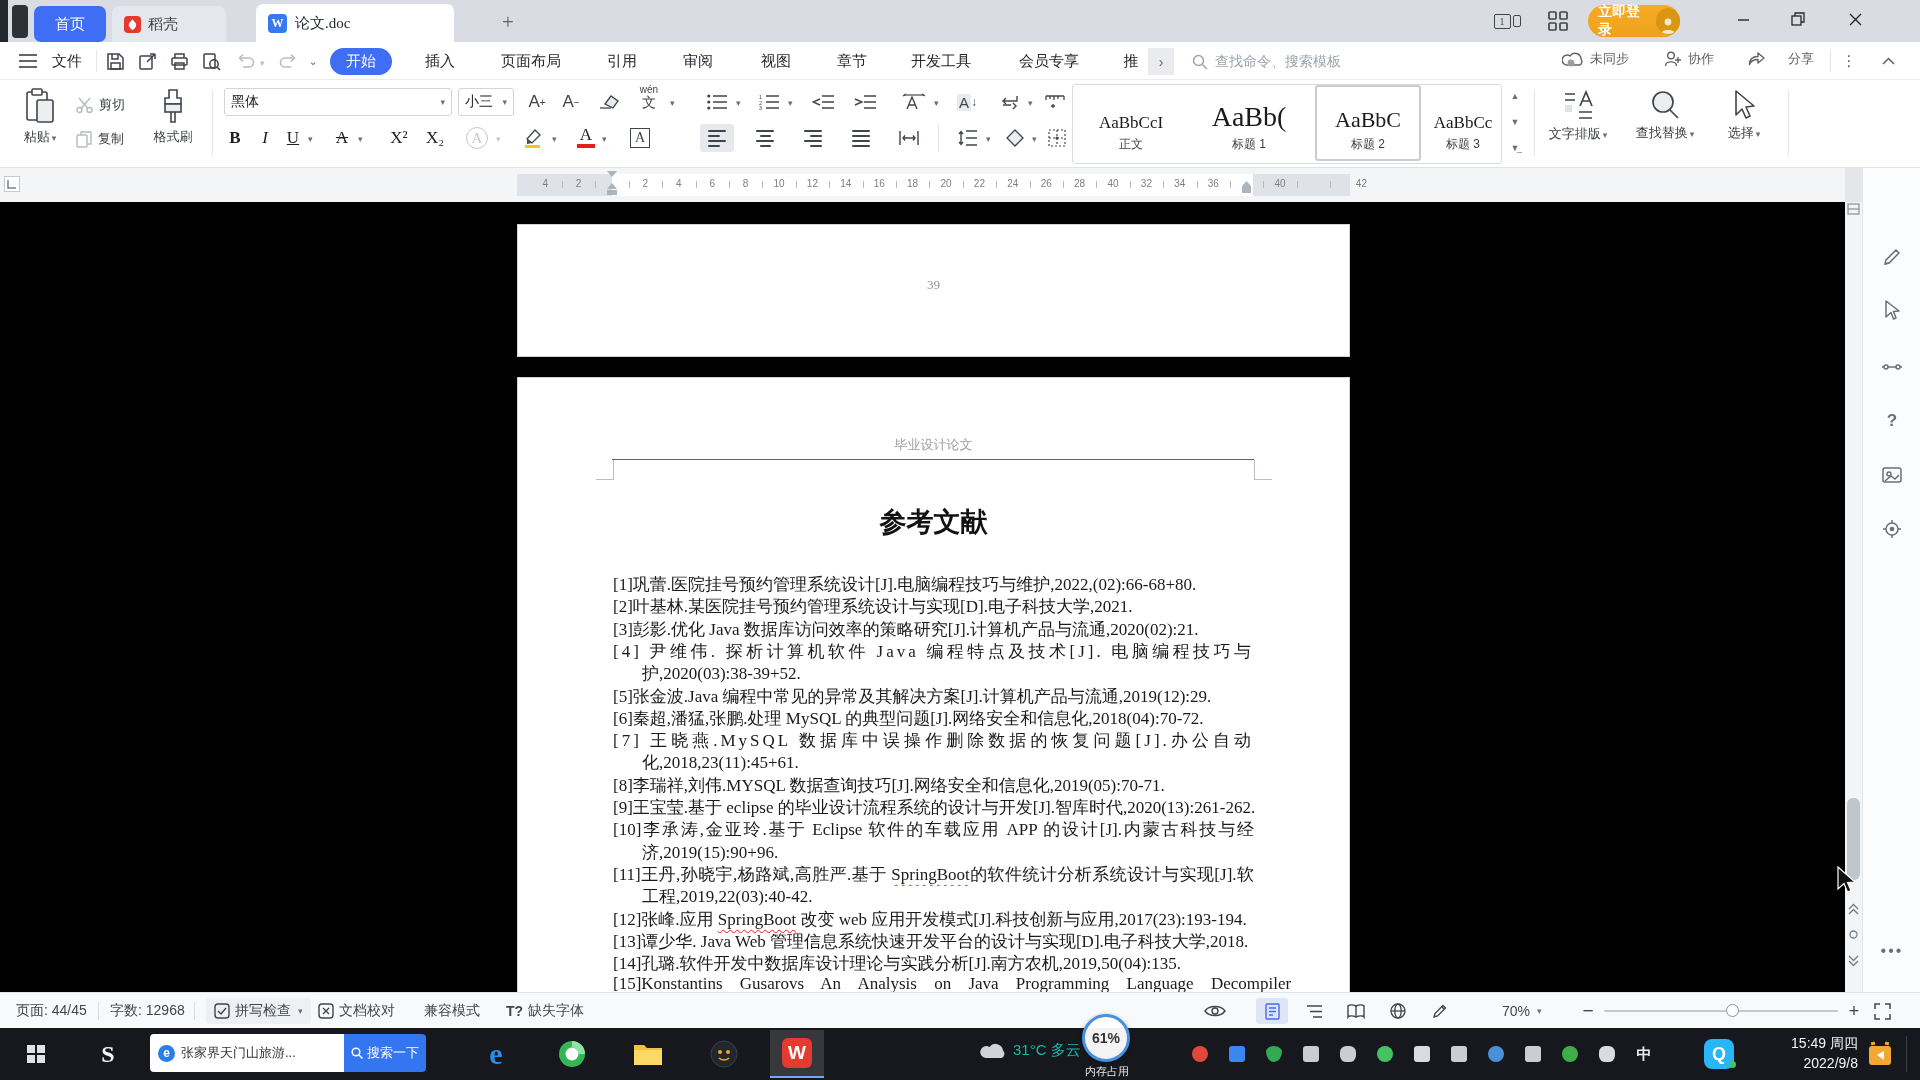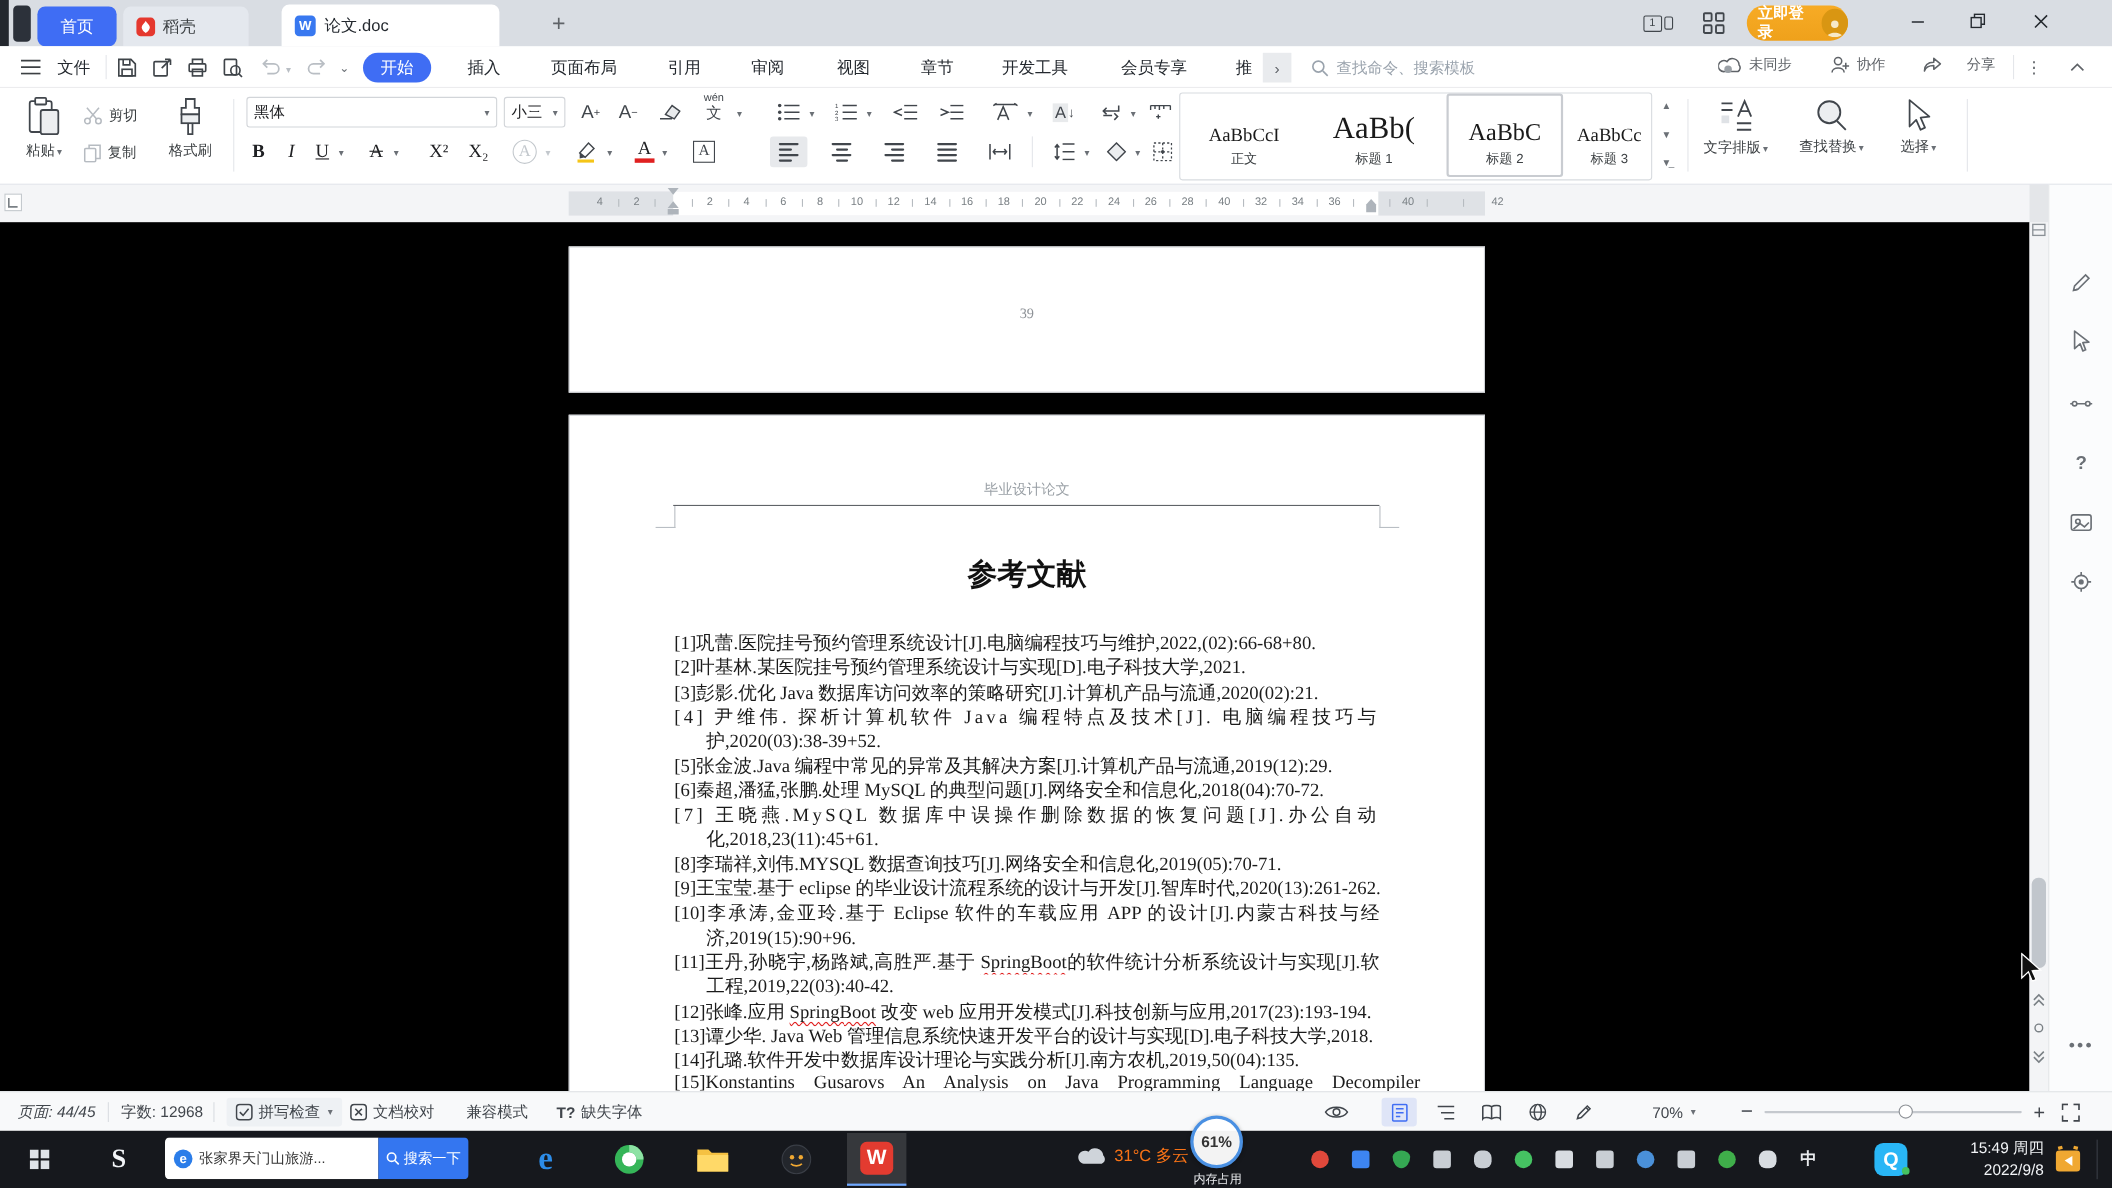--- a/index.html
+++ b/index.html
@@ -6,21 +6,21 @@
   *{box-sizing:border-box;}
   #screen{position:relative;width:1920px;height:1080px;overflow:hidden;
     font-family:"Liberation Sans","DejaVu Sans",sans-serif;background:#e4e6e9;}
   .abs{position:absolute;}
   .ic{display:flex;align-items:center;justify-content:center;color:#41464c;}
   .gray{color:#b7bcc2;}
   .dd{font-size:9px;color:#6b7076;margin-left:2px;}
   svg{display:block;}
 
   
-  #tabbar{left:0;top:0;width:1920px;height:56px;background:#d9dde3;}
+  #tabbar{left:0;top:0;width:1920px;height:56px;background:#d9dde3;font-family:Liberation Serif, serif;}
   .toptab{border-radius:7px 7px 0 0;display:flex;align-items:center;font-size:15px;}
   #hometab{left:34px;top:6px;width:72px;height:36px;background:#3f6df4;border-radius:7px;color:#fff;justify-content:center;}
   #docertab{left:112px;top:6px;width:114px;height:36px;background:#e4e8ee;color:#3c4043;padding-left:12px;gap:7px;}
   #doctab{left:256px;top:4px;width:198px;height:38px;background:#ffffff;color:#24292f;padding-left:12px;gap:8px;}
   .winbtn{width:30px;height:30px;top:4px;font-size:16px;color:#24292f;}
 
   
   #menubar{left:0;top:42px;width:1920px;height:38px;background:#ffffff;border-bottom:1px solid #ececee;}
   .mtab{top:6px;height:27px;display:flex;align-items:center;justify-content:center;font-size:15px;color:#24292f;padding:0 4px;}
   .mtab.active{background:#3f6df4;color:#fff;border-radius:14px;}
@@ -704,21 +704,21 @@
       <svg width="20" height="20" viewBox="0 0 20 20" fill="none" stroke="#6b7076" stroke-width="1.5">
           <circle cx="10" cy="10" r="6"></circle>
           <circle cx="10" cy="10" r="1.6" fill="#6b7076"></circle>
           <path d="M10 1 V4 M10 16 V19 M1 10 H4 M16 10 H19"></path>
         </svg>
     </div>
     <div class="abs rpic ic" style="top:766px;font-size:16px;color:#6b7076;letter-spacing:2px;">•••</div>
   </div>
 
   <div id="statusbar" class="abs">
-    <div class="abs sitem" style="left:16px;font-style:italic;">
+    <div class="abs sitem" style="left:16px;">
         <span>页面: 44/45</span>
       </div>
     <div class="abs sdiv" style="left:98px;"></div>
     <div class="abs sitem" style="left:110px;">
         <span>字数: 12968</span>
       </div>
     <div class="abs sdiv" style="left:194px;"></div>
     <div class="abs sitem" style="left:206px;background:#eef1f4;border-radius:3px;padding:0 8px;height:26px;top:5px;">
       <svg width="16" height="16" viewBox="0 0 16 16" fill="none" stroke="#41464c" stroke-width="1.4">
           <rect x="1" y="1" width="14" height="14" rx="3"></rect>
@@ -849,21 +849,21 @@
     <div class="abs" style="left:770px;top:2px;width:54px;height:48px;background:rgba(255,255,255,.14);border-bottom:2px solid #6fa8ff;display:flex;align-items:center;justify-content:center;">
       <span style="width:30px;height:30px;border-radius:6px;background:#e33b30;color:#fff;font-weight:bold;font-size:19px;display:inline-flex;align-items:center;justify-content:center;">
           <span>W</span>
         </span>
     </div>
 
     <div class="abs" style="left:980px;top:12px;display:flex;align-items:center;gap:7px;">
       <svg width="26" height="20" viewBox="0 0 26 20">
           <path d="M7 18 A6 6 0 1 1 9.5 7 A7.5 7.5 0 0 1 23 10.5 A4.5 4.5 0 0 1 21.5 18 Z" fill="#cfd4da"></path>
         </svg>
-      <span style="font-size:15px;color:#f97316;white-space:nowrap;">31°C 多云</span>
+      <span style="font-size:15px;color:#14b8a6;white-space:nowrap;">31°C 多云</span>
     </div>
 
     <div class="abs" style="left:1082px;top:-14px;width:48px;height:48px;border-radius:50%;background:rgba(255,255,255,.95);border:3px solid #4a90e2;display:flex;align-items:center;justify-content:center;font-size:14px;font-weight:bold;color:#333;box-shadow:0 1px 4px rgba(0,0,0,.3);">
       <span>61%</span>
     </div>
     <div class="abs" style="left:1072px;top:36px;width:70px;text-align:center;font-size:11px;color:#e8eaed;"><span>内存占用</span></div>
 
     <div id="tray" class="abs" style="left:1192px;top:0;width:480px;height:52px;">
         <span class="abs trayic" style="left: 0px; background: rgb(224, 72, 59);"></span>
         <span class="abs trayic" style="left: 37px; background: rgb(61, 133, 242); border-radius: 3px;"></span>

